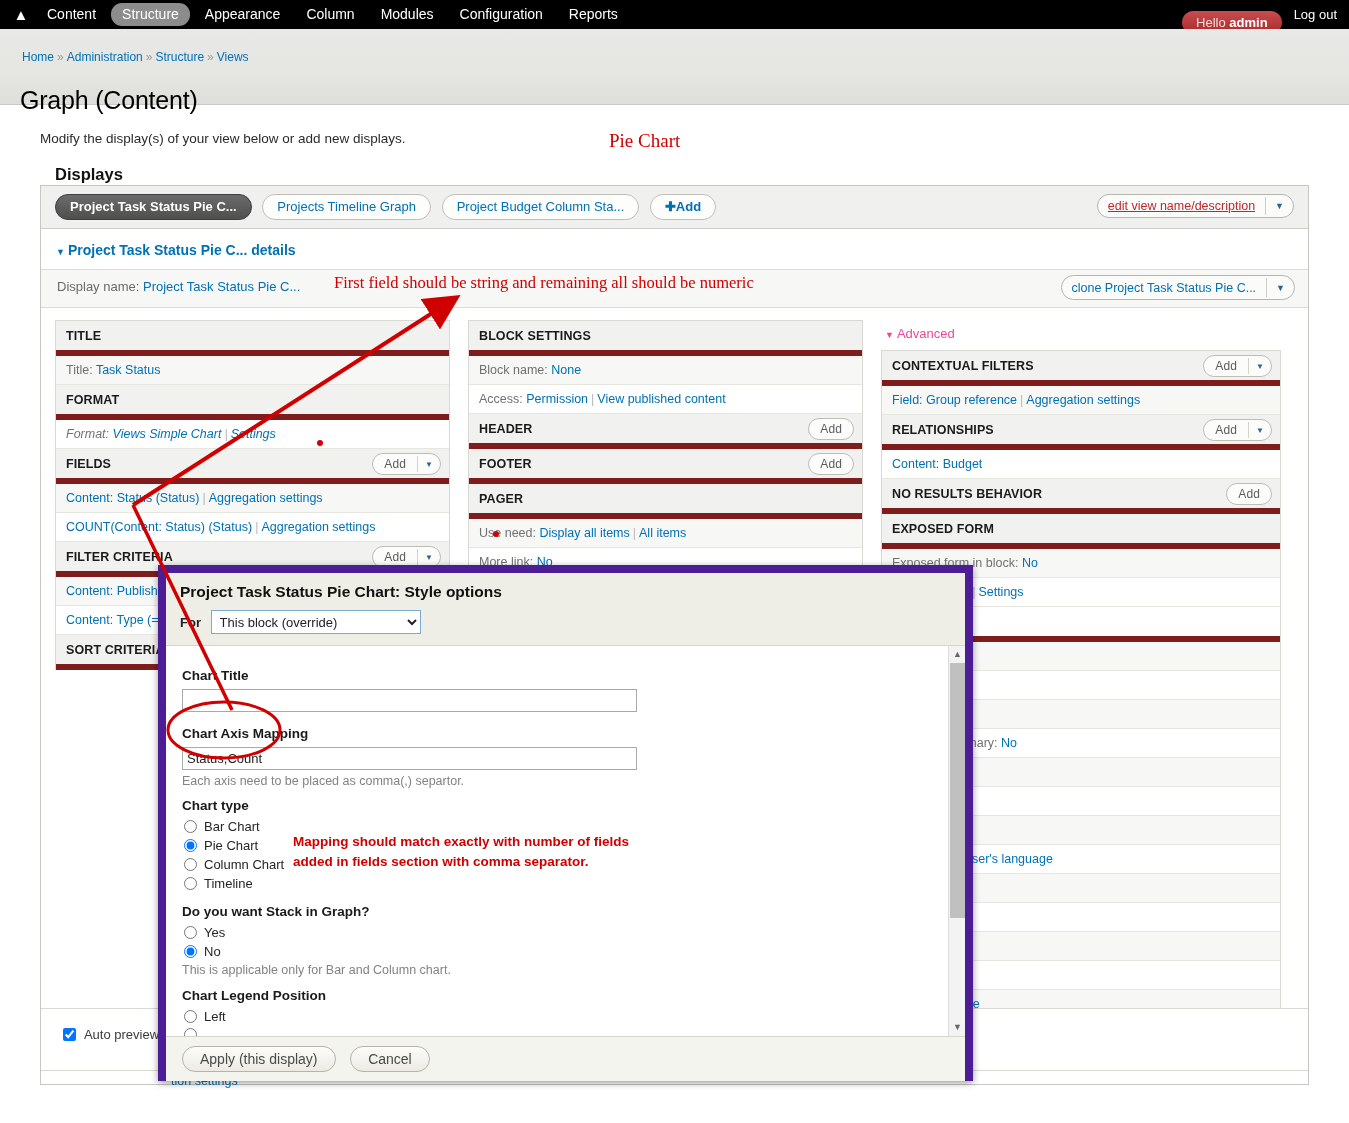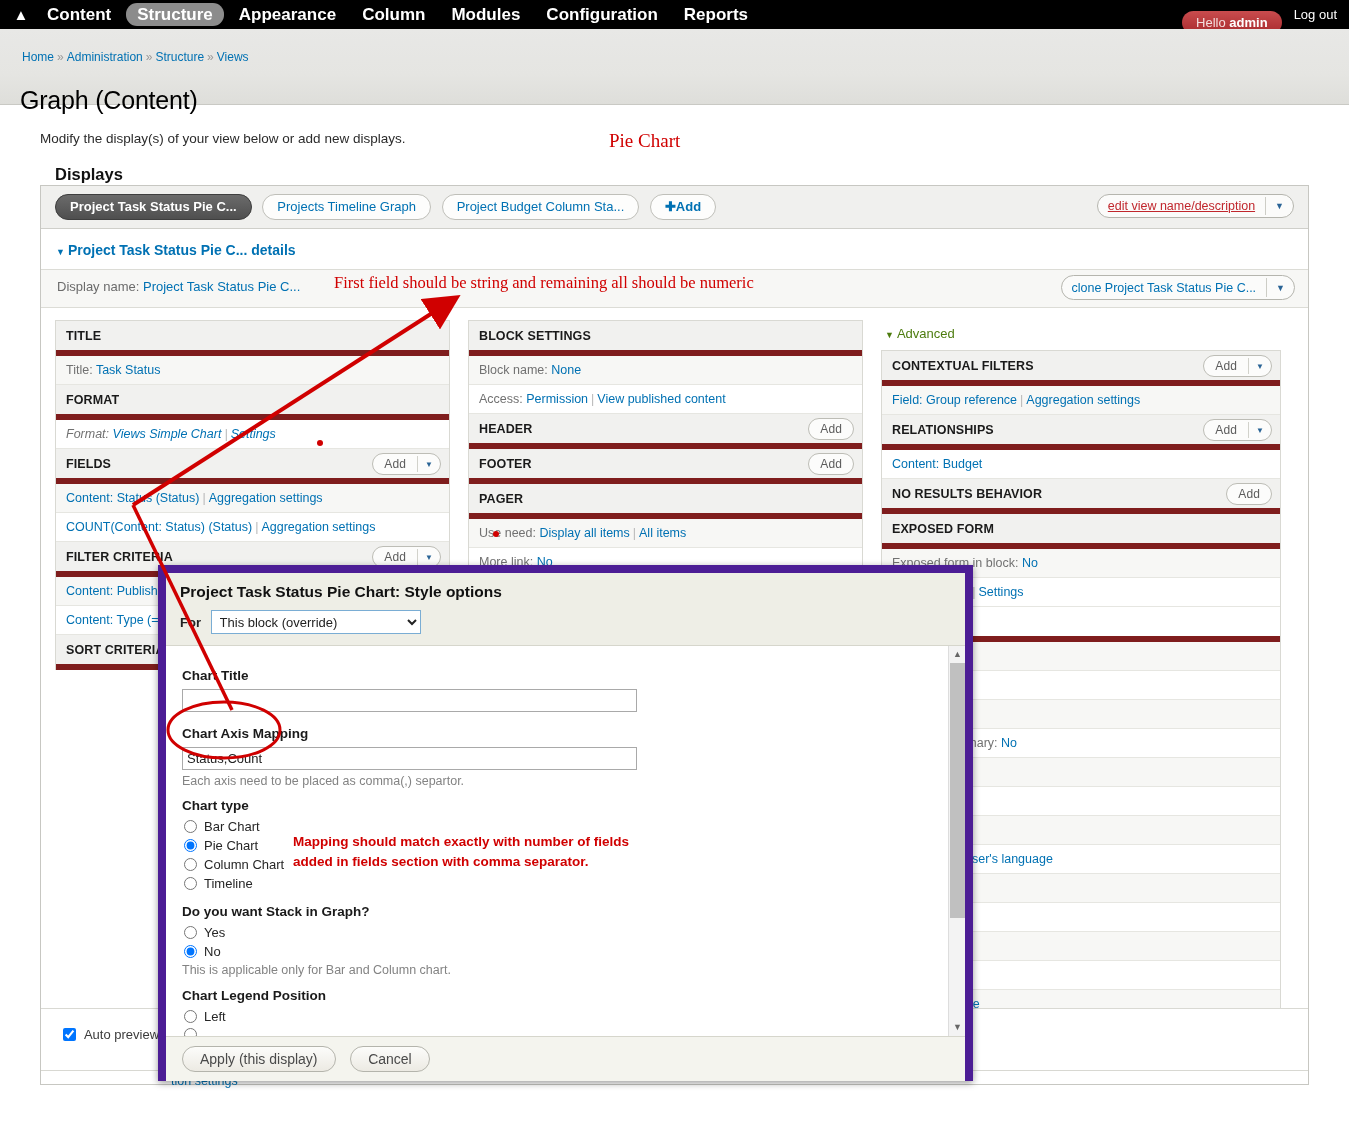--- a/index.html
+++ b/index.html
@@ -22,22 +22,22 @@
     display: flex; align-items: center;
     padding: 0 8px;
   }
   .toolbar-home {
     width: 26px; height: 29px;
     display: flex; align-items: center; justify-content: center;
     color: #fff; font-size: 15px;
   }
   .toolbar-item {
     color: #ffffff;
-    font-size: 17px;
-    font-weight: bold;
+    font-size: 14px;
+    font-weight: normal;
     padding: 4px 11px;
     margin: 0 2px;
     text-decoration: none;
     border-radius: 11px;
     line-height: 15px;
   }
   .toolbar-item.active {
     background: #8c8c8c;
     color: #ffffff;
   }
@@ -206,21 +206,21 @@
     border: 1px solid #bdbdb6; border-radius: 12px;
     background: #fcfcfb; height: 22px;
     display: flex; align-items: center;
   }
   .addbtn .lbl { color: #5c5c5c; font-size: 12px; padding: 0 11px; font-weight: normal; }
   .addbtn .divider { width: 1px; height: 16px; background: #d2d2cb; }
   .addbtn .caret { padding: 0 7px; color: #2a6496; font-size: 8px; }
 
   .advanced-head {
     padding: 6px 2px 9px 4px;
-    font-size: 13px; color: #4d7c0f;
+    font-size: 13px; color: #ec4899;
   }
 
   
   .autopreview-box {
     position: absolute; left: 0px; top: 822px;
     width: 1267px; border-top: 1px solid #d9d9d3;
     padding: 16px 0 16px 18px;
     background: #ffffff;
     font-size: 13px; color: #3b3b3b;
   }

